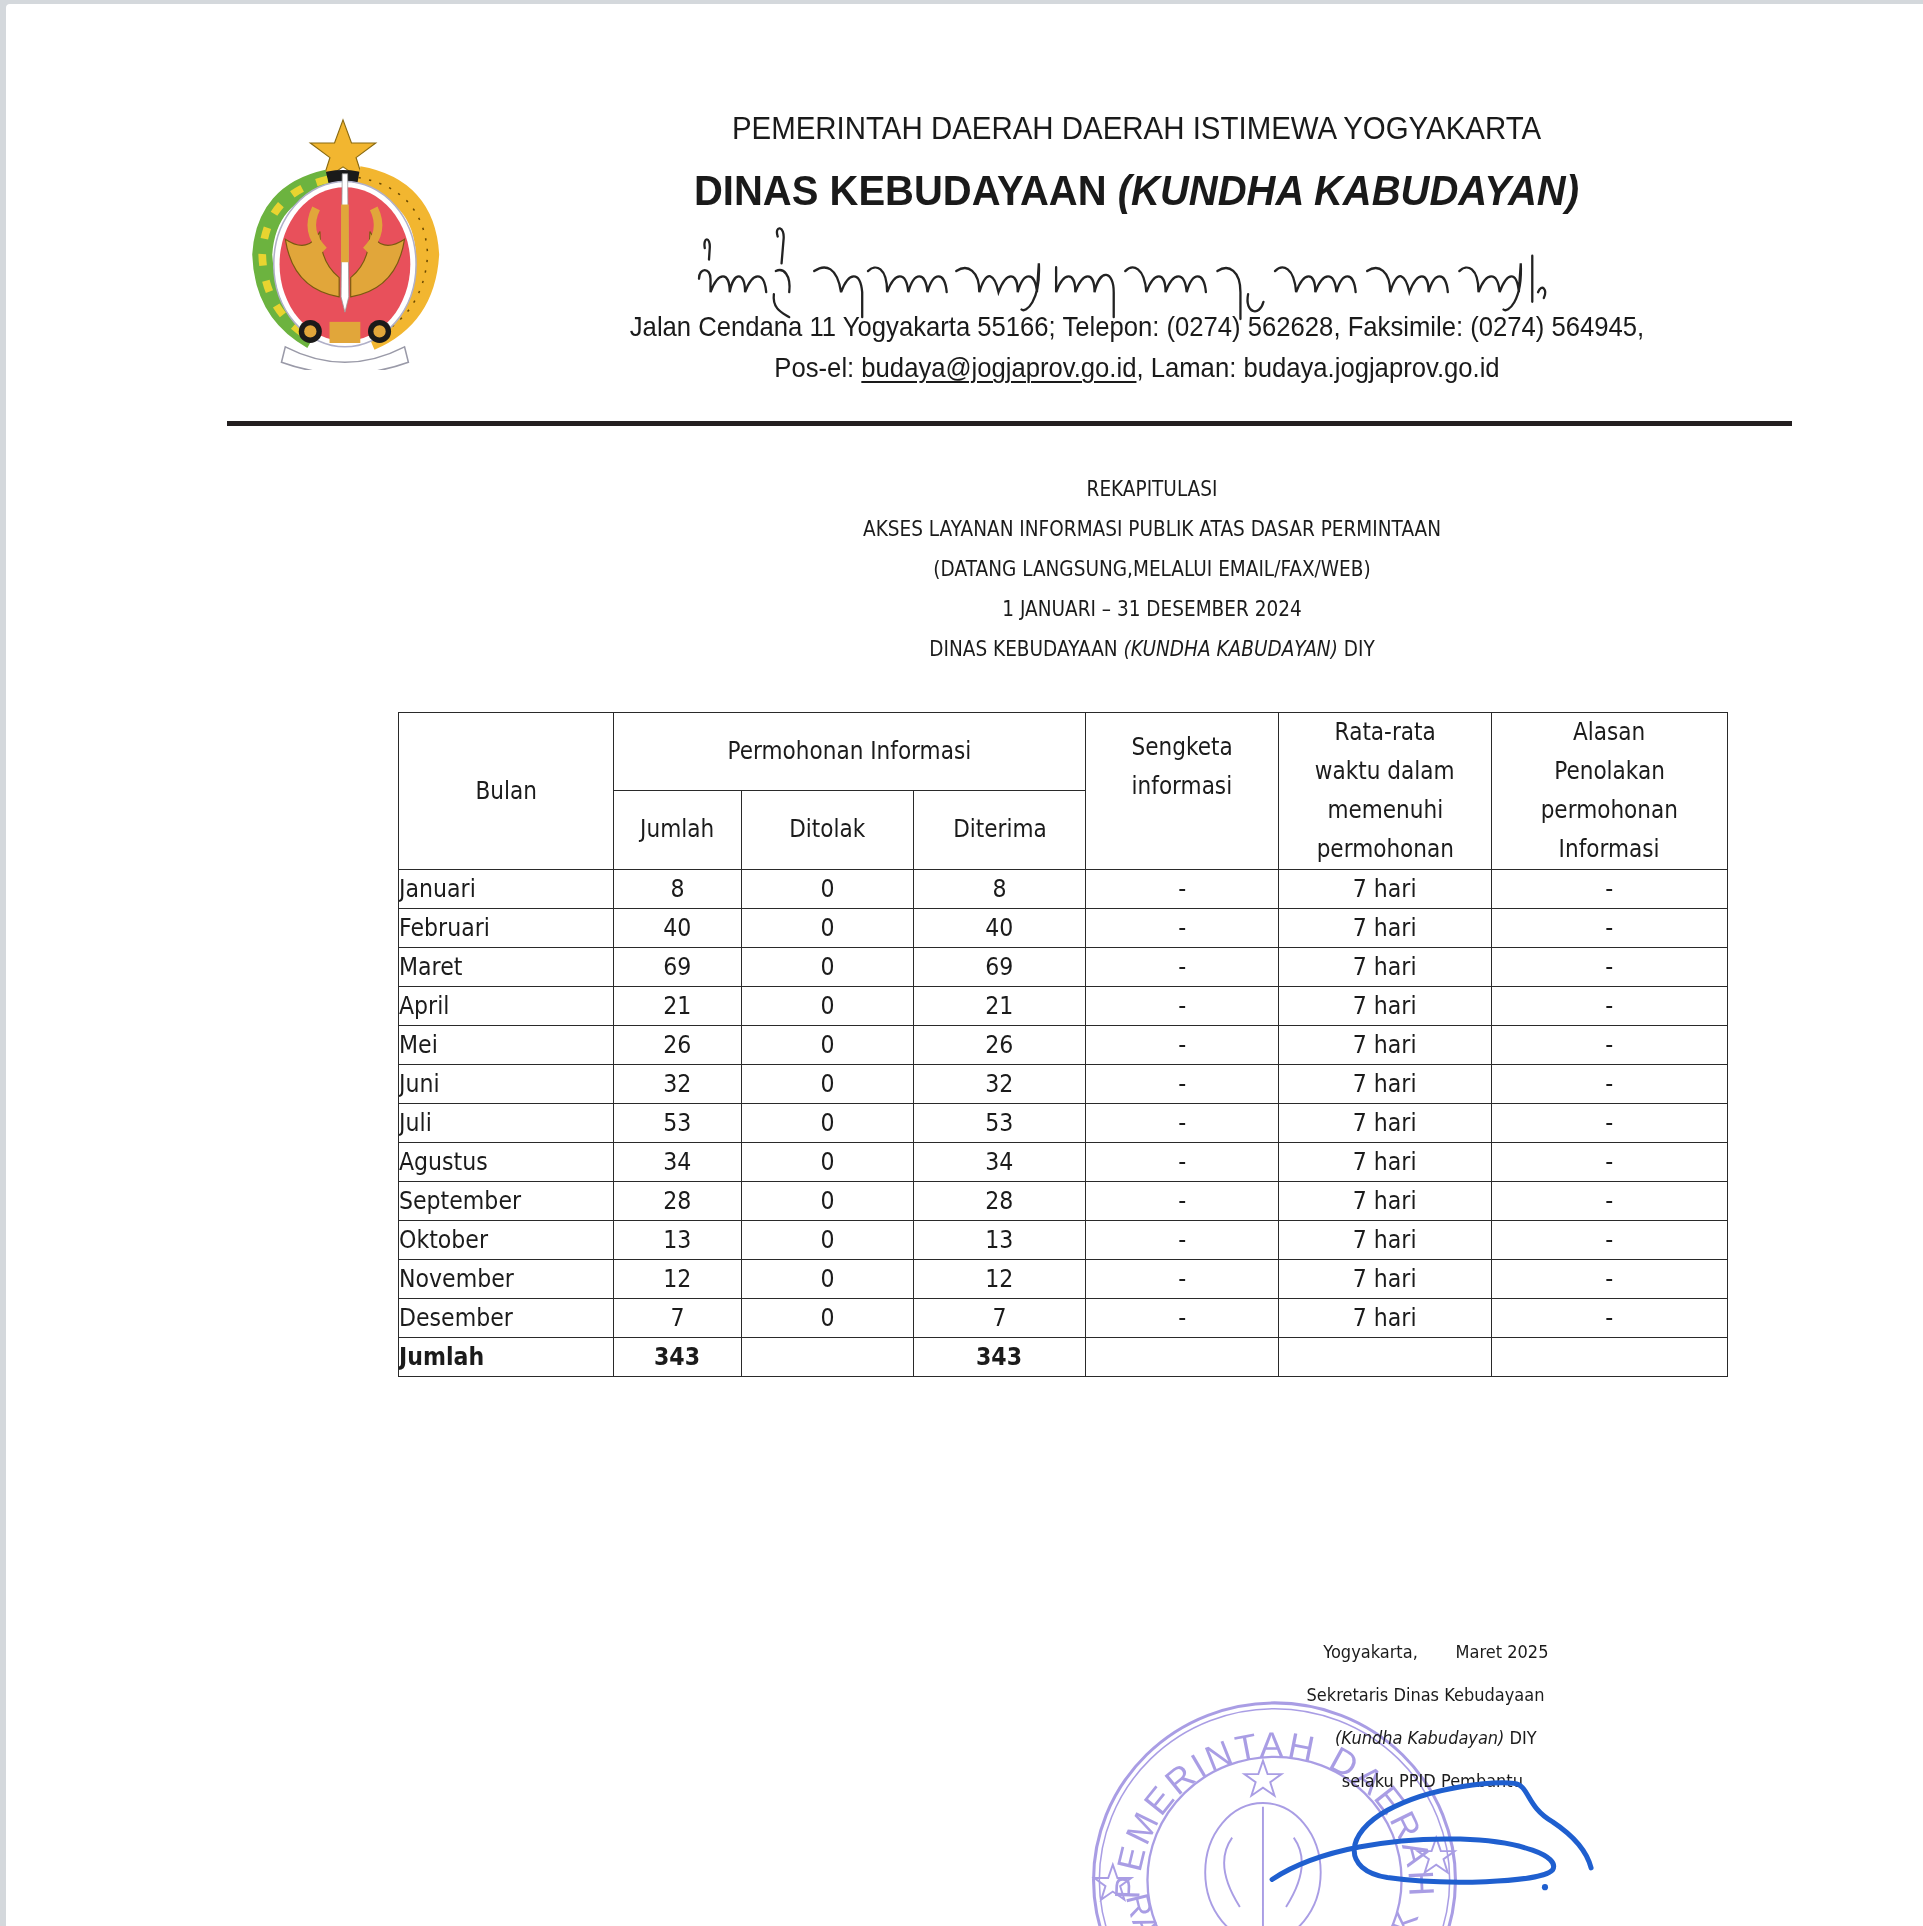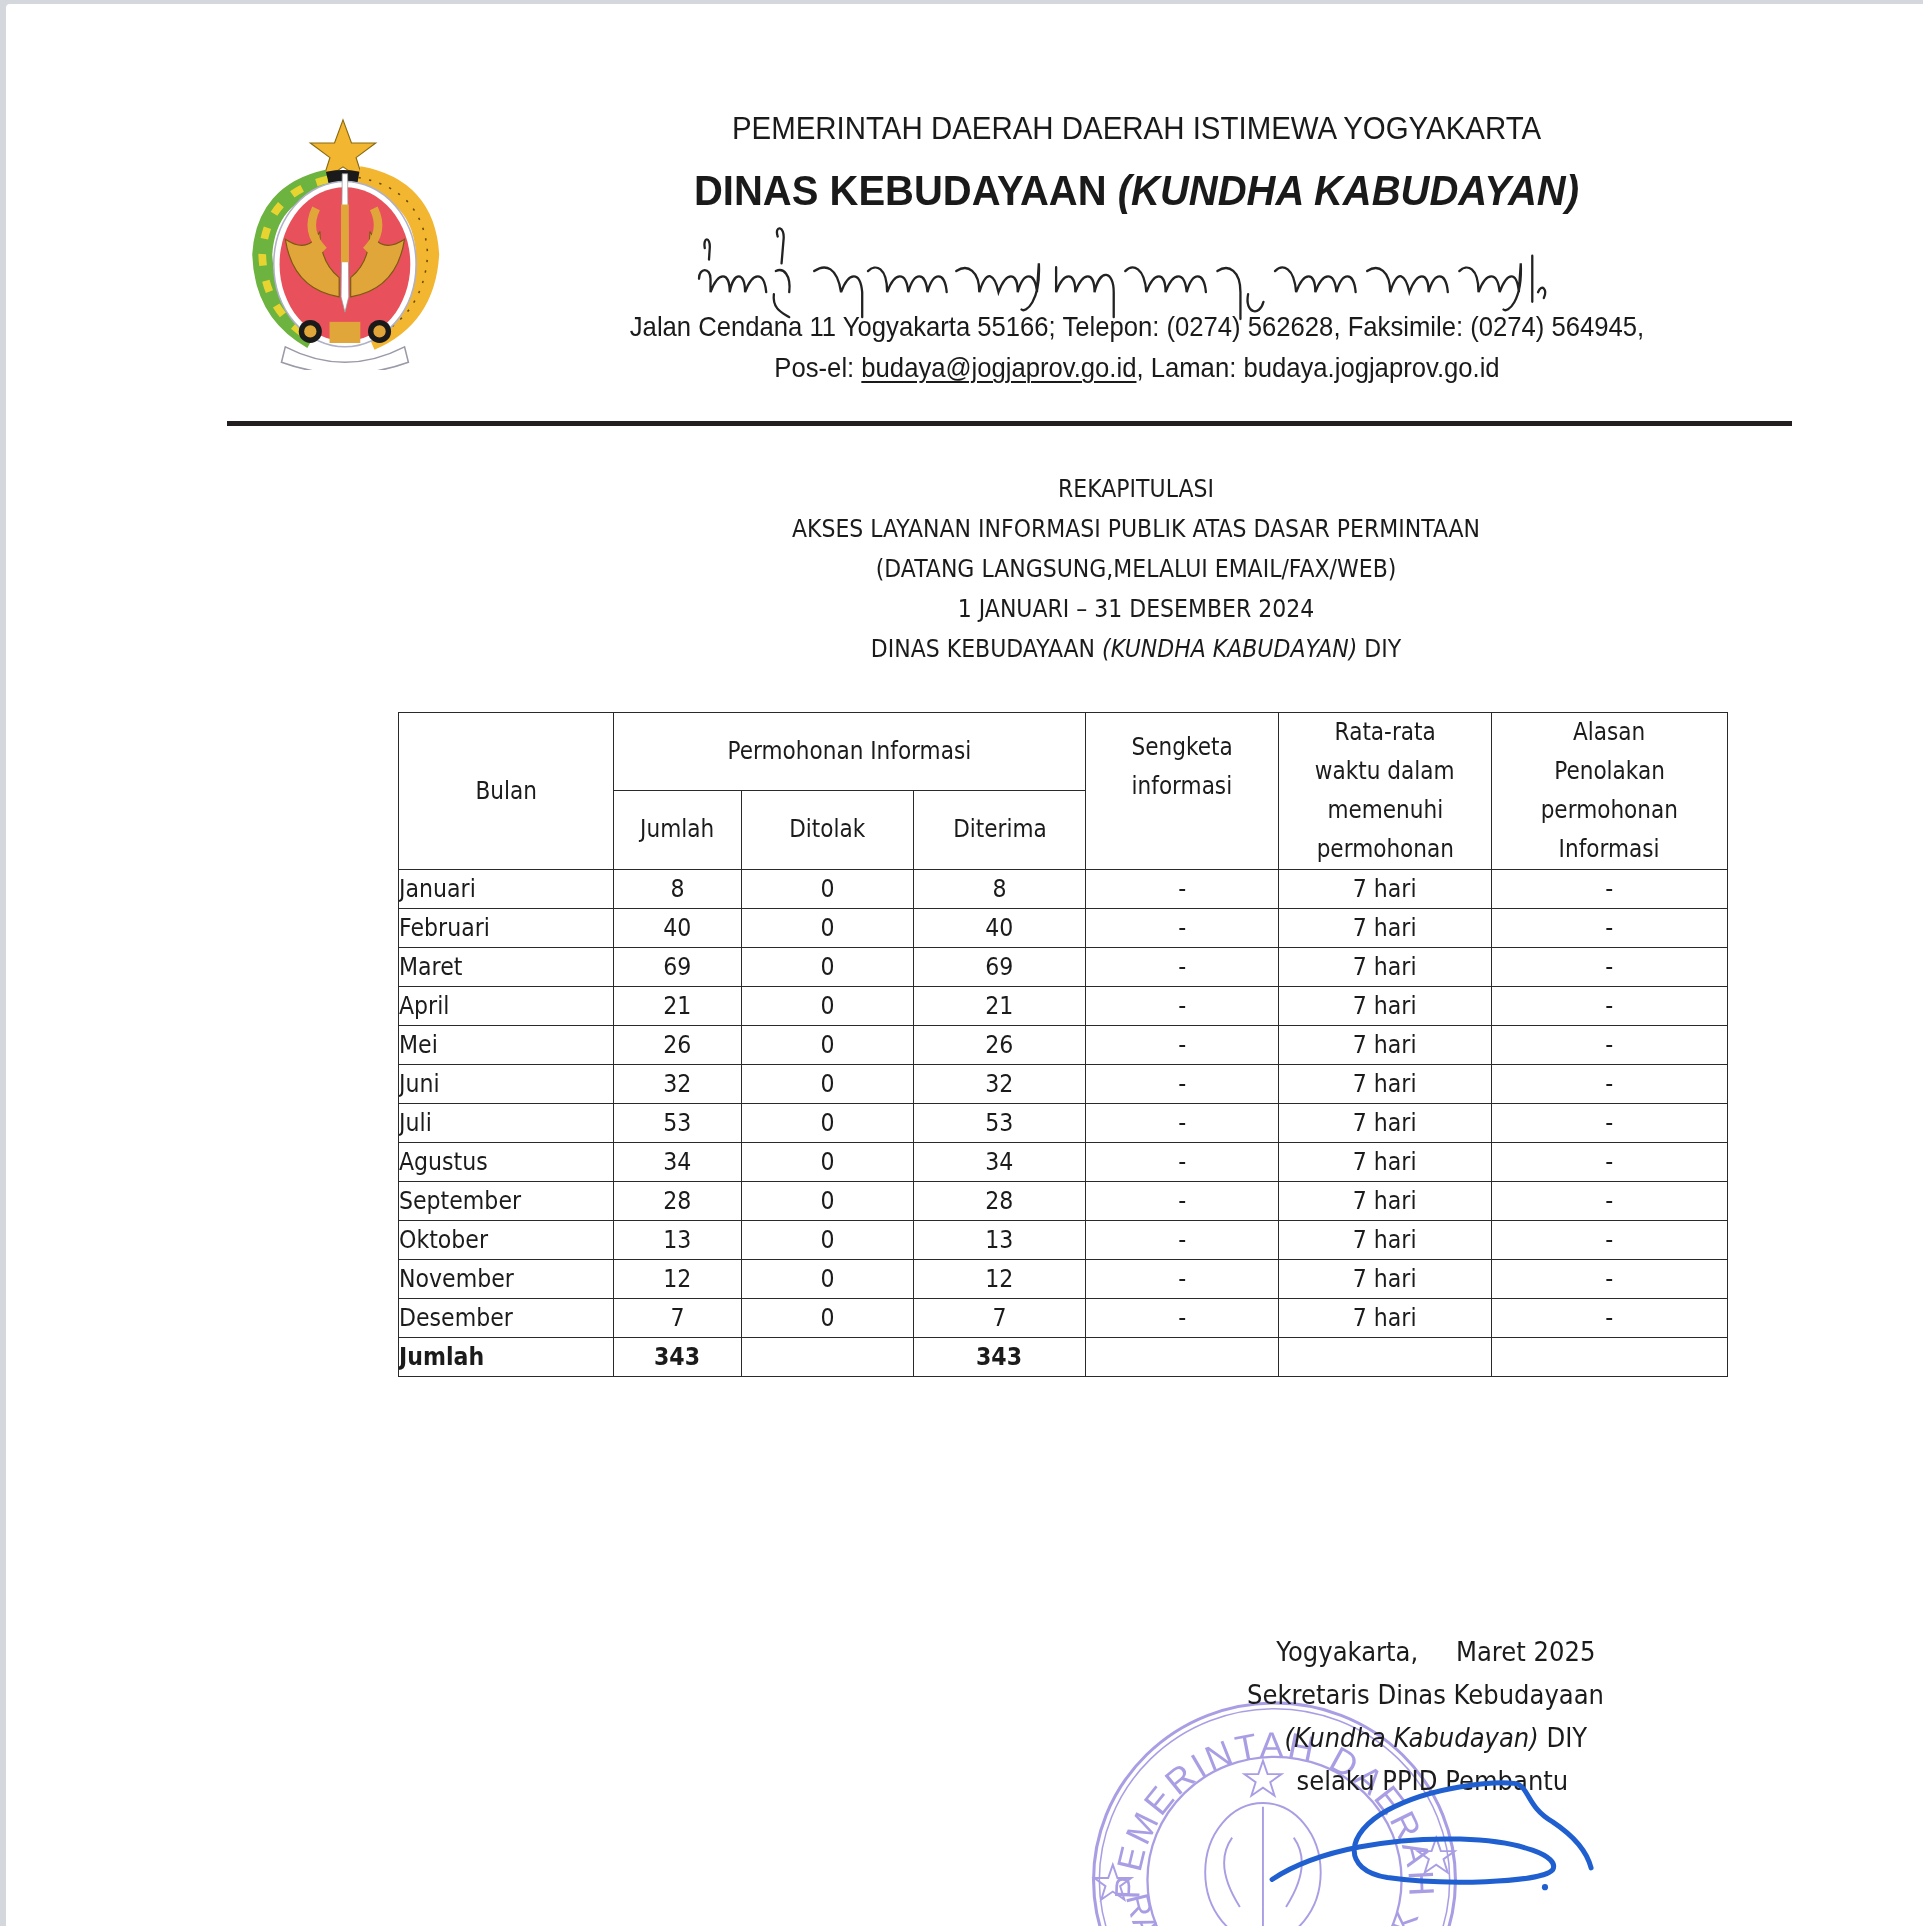--- a/index.html
+++ b/index.html
@@ -31,22 +31,22 @@
   }
   .lh-contact {
     position: absolute; left: 482px; width: 1310px; top: 351px; text-align: center;
     font-size: 28.5px; white-space: nowrap; transform: scaleX(0.9);
   }
   .lh-contact .email { text-decoration: underline; text-decoration-thickness: 2.3px; text-underline-offset: 3.9px; }
   .rule { position: absolute; left: 227px; top: 421px; width: 1565px; height: 4.6px; background: #231f20; }
 
   
   .title-block {
-    position: absolute; left: 385px; width: 1502px; top: 469px;
-    font-family: "DejaVu Sans", sans-serif; font-size: 25px; line-height: 40px; text-align: center;
+    position: absolute; left: 401px; width: 1502px; top: 469px;
+    font-family: "DejaVu Sans", sans-serif; font-size: 21px; line-height: 40px; text-align: center;
     color: #1b1b1b;
   }
   .title-block div { white-space: nowrap; transform: scaleX(0.88); }
   .title-block i { font-style: italic; }
 
   
   table.recap {
     position: absolute; left: 398px; top: 712px; width: 1328px;
     border-collapse: collapse; table-layout: fixed;
     font-family: "DejaVu Sans", sans-serif; font-size: 24px; color: #1b1b1b;
@@ -60,21 +60,21 @@
   table.recap tbody td.month { text-align: left; }
   table.recap tbody td span { display: inline-block; transform: scaleX(0.92); transform-origin: left center; }
   table.recap tbody td:not(.month) span { transform-origin: center center; }
   table.recap tr.total td { font-weight: bold; }
   .hdr-top { height: 77px; }
   .hdr-sub { height: 78px; }
 
   
   .sig {
     position: absolute; left: 1156px; width: 539px; top: 1630px;
-    font-family: "DejaVu Sans", sans-serif; font-size: 27px; line-height: 43px; color: #1b1b1b;
+    font-family: "DejaVu Sans", sans-serif; font-size: 18px; line-height: 43px; color: #1b1b1b;
     text-align: center;
   }
   .sig div { white-space: nowrap; transform: scaleX(0.9); }
   .sig i { font-style: italic; }
   .sig .place { padding-left: 23px; }
   .sig .gap { display: inline-block; width: 42px; }
   .stamp { position: absolute; left: 1082px; top: 1691px; width: 385px; height: 378px; opacity: 0.85; }
   .signature { position: absolute; left: 1260px; top: 1768px; width: 347px; height: 123px; }
 </style>
 </head>

